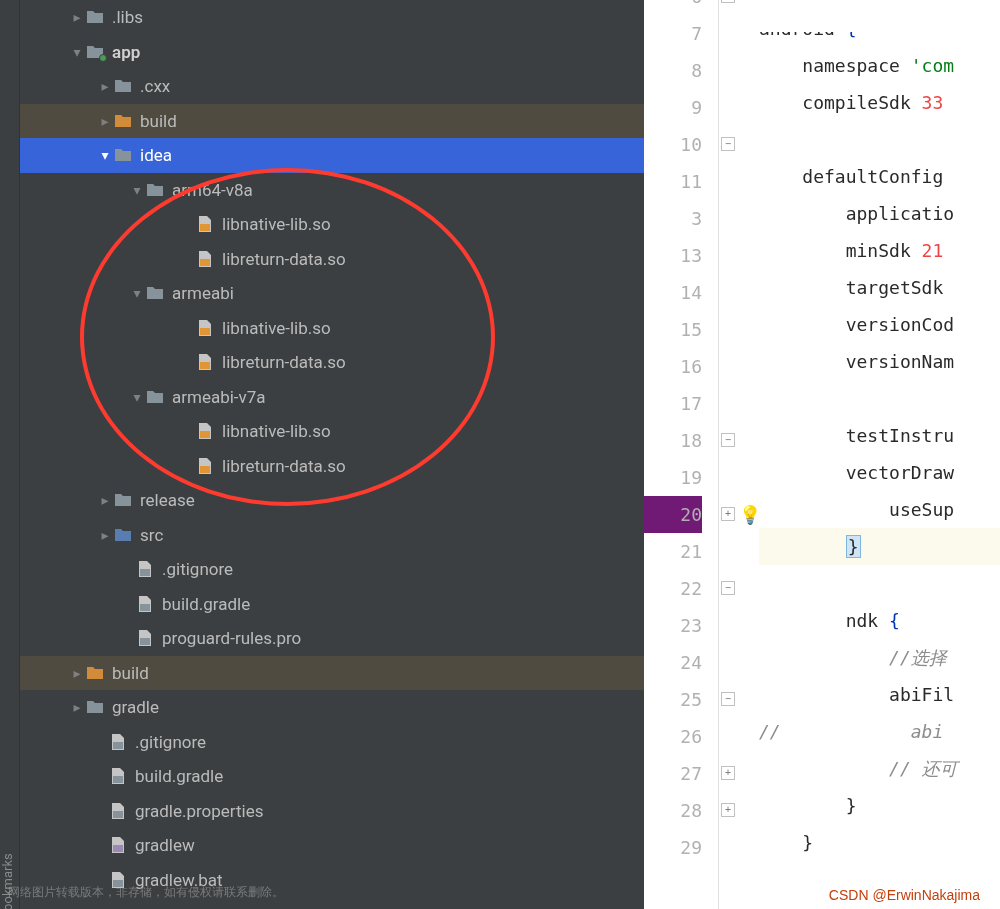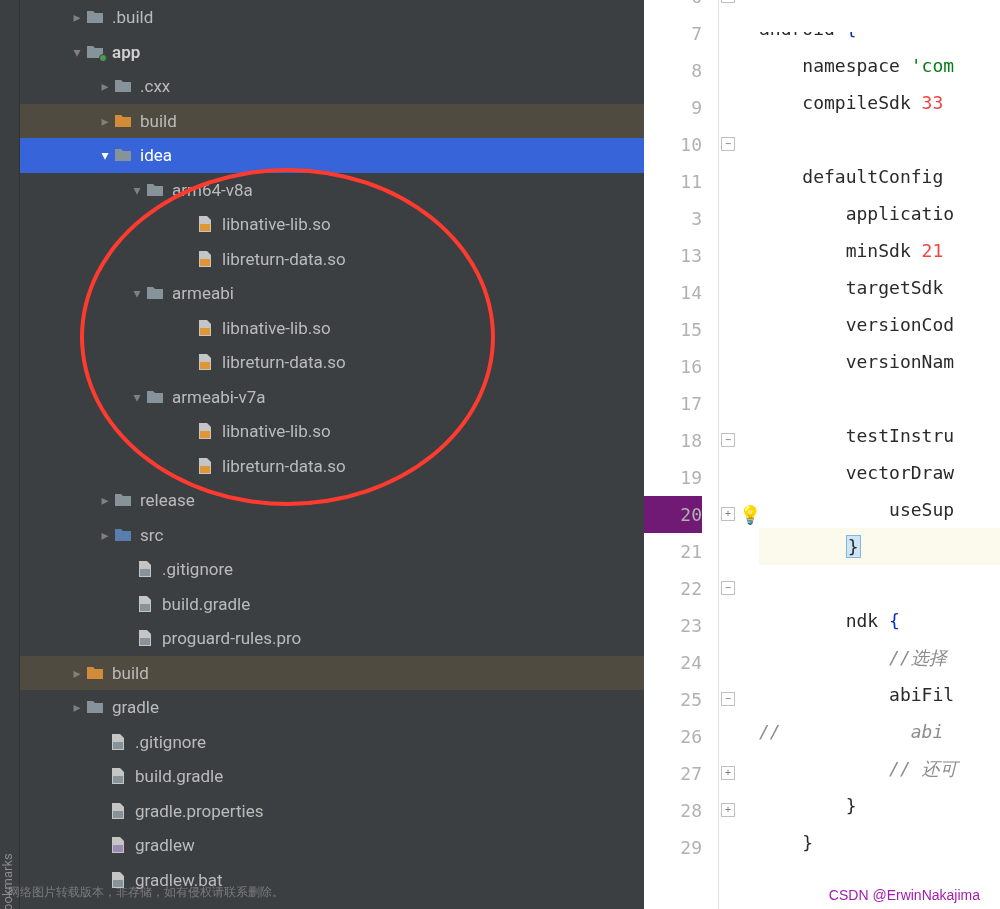--- a/index.html
+++ b/index.html
@@ -138,21 +138,21 @@
   .code-line.hl { background: #fcfaed; }
   .kw { color: #0033b3; font-weight: 500;}
   .str { color: #067d17; }
   .num { color: #ef4444; }
   .comment { color: #8c8c8c; font-style: italic; }
   .cursor-brace { background: #cde5f7; border: 1px solid #7fb7e0; padding: 0 1px;}
   .watermark {
     position: absolute;
     bottom: 6px;
     right: 20px;
-    color: #a21caf;
+    color: #c2410c;
     font-size: 14px;
     font-family: -apple-system, sans-serif;
     z-index: 5;
   }
   .watermark-left {
     position: absolute;
     bottom: 8px;
     left: 8px;
     color: rgba(180,180,180,0.5);
     font-size: 12px;
@@ -181,21 +181,21 @@
 <div class="tree-panel" id="tree">
     <div class="tree-row">
       <span class="indent" style="width:40px"></span>
       <span class="chevron">▸</span>
       <span class="icon-folder gray">
     <svg width="18" height="16" viewBox="0 0 18 16">
           <path d="M1 2 h6 l2 2 h8 v10 H1 Z"></path>
         </svg>
     
   </span>
-      <span class="label">.build</span>
+      <span class="label">.libs</span>
     </div>
     <div class="tree-row">
       <span class="indent" style="width:40px"></span>
       <span class="chevron">▾</span>
       <span class="icon-folder gray">
     <svg width="18" height="16" viewBox="0 0 18 16">
           <path d="M1 2 h6 l2 2 h8 v10 H1 Z"></path>
         </svg>
     <span class="badge-dot"></span>
   </span>

